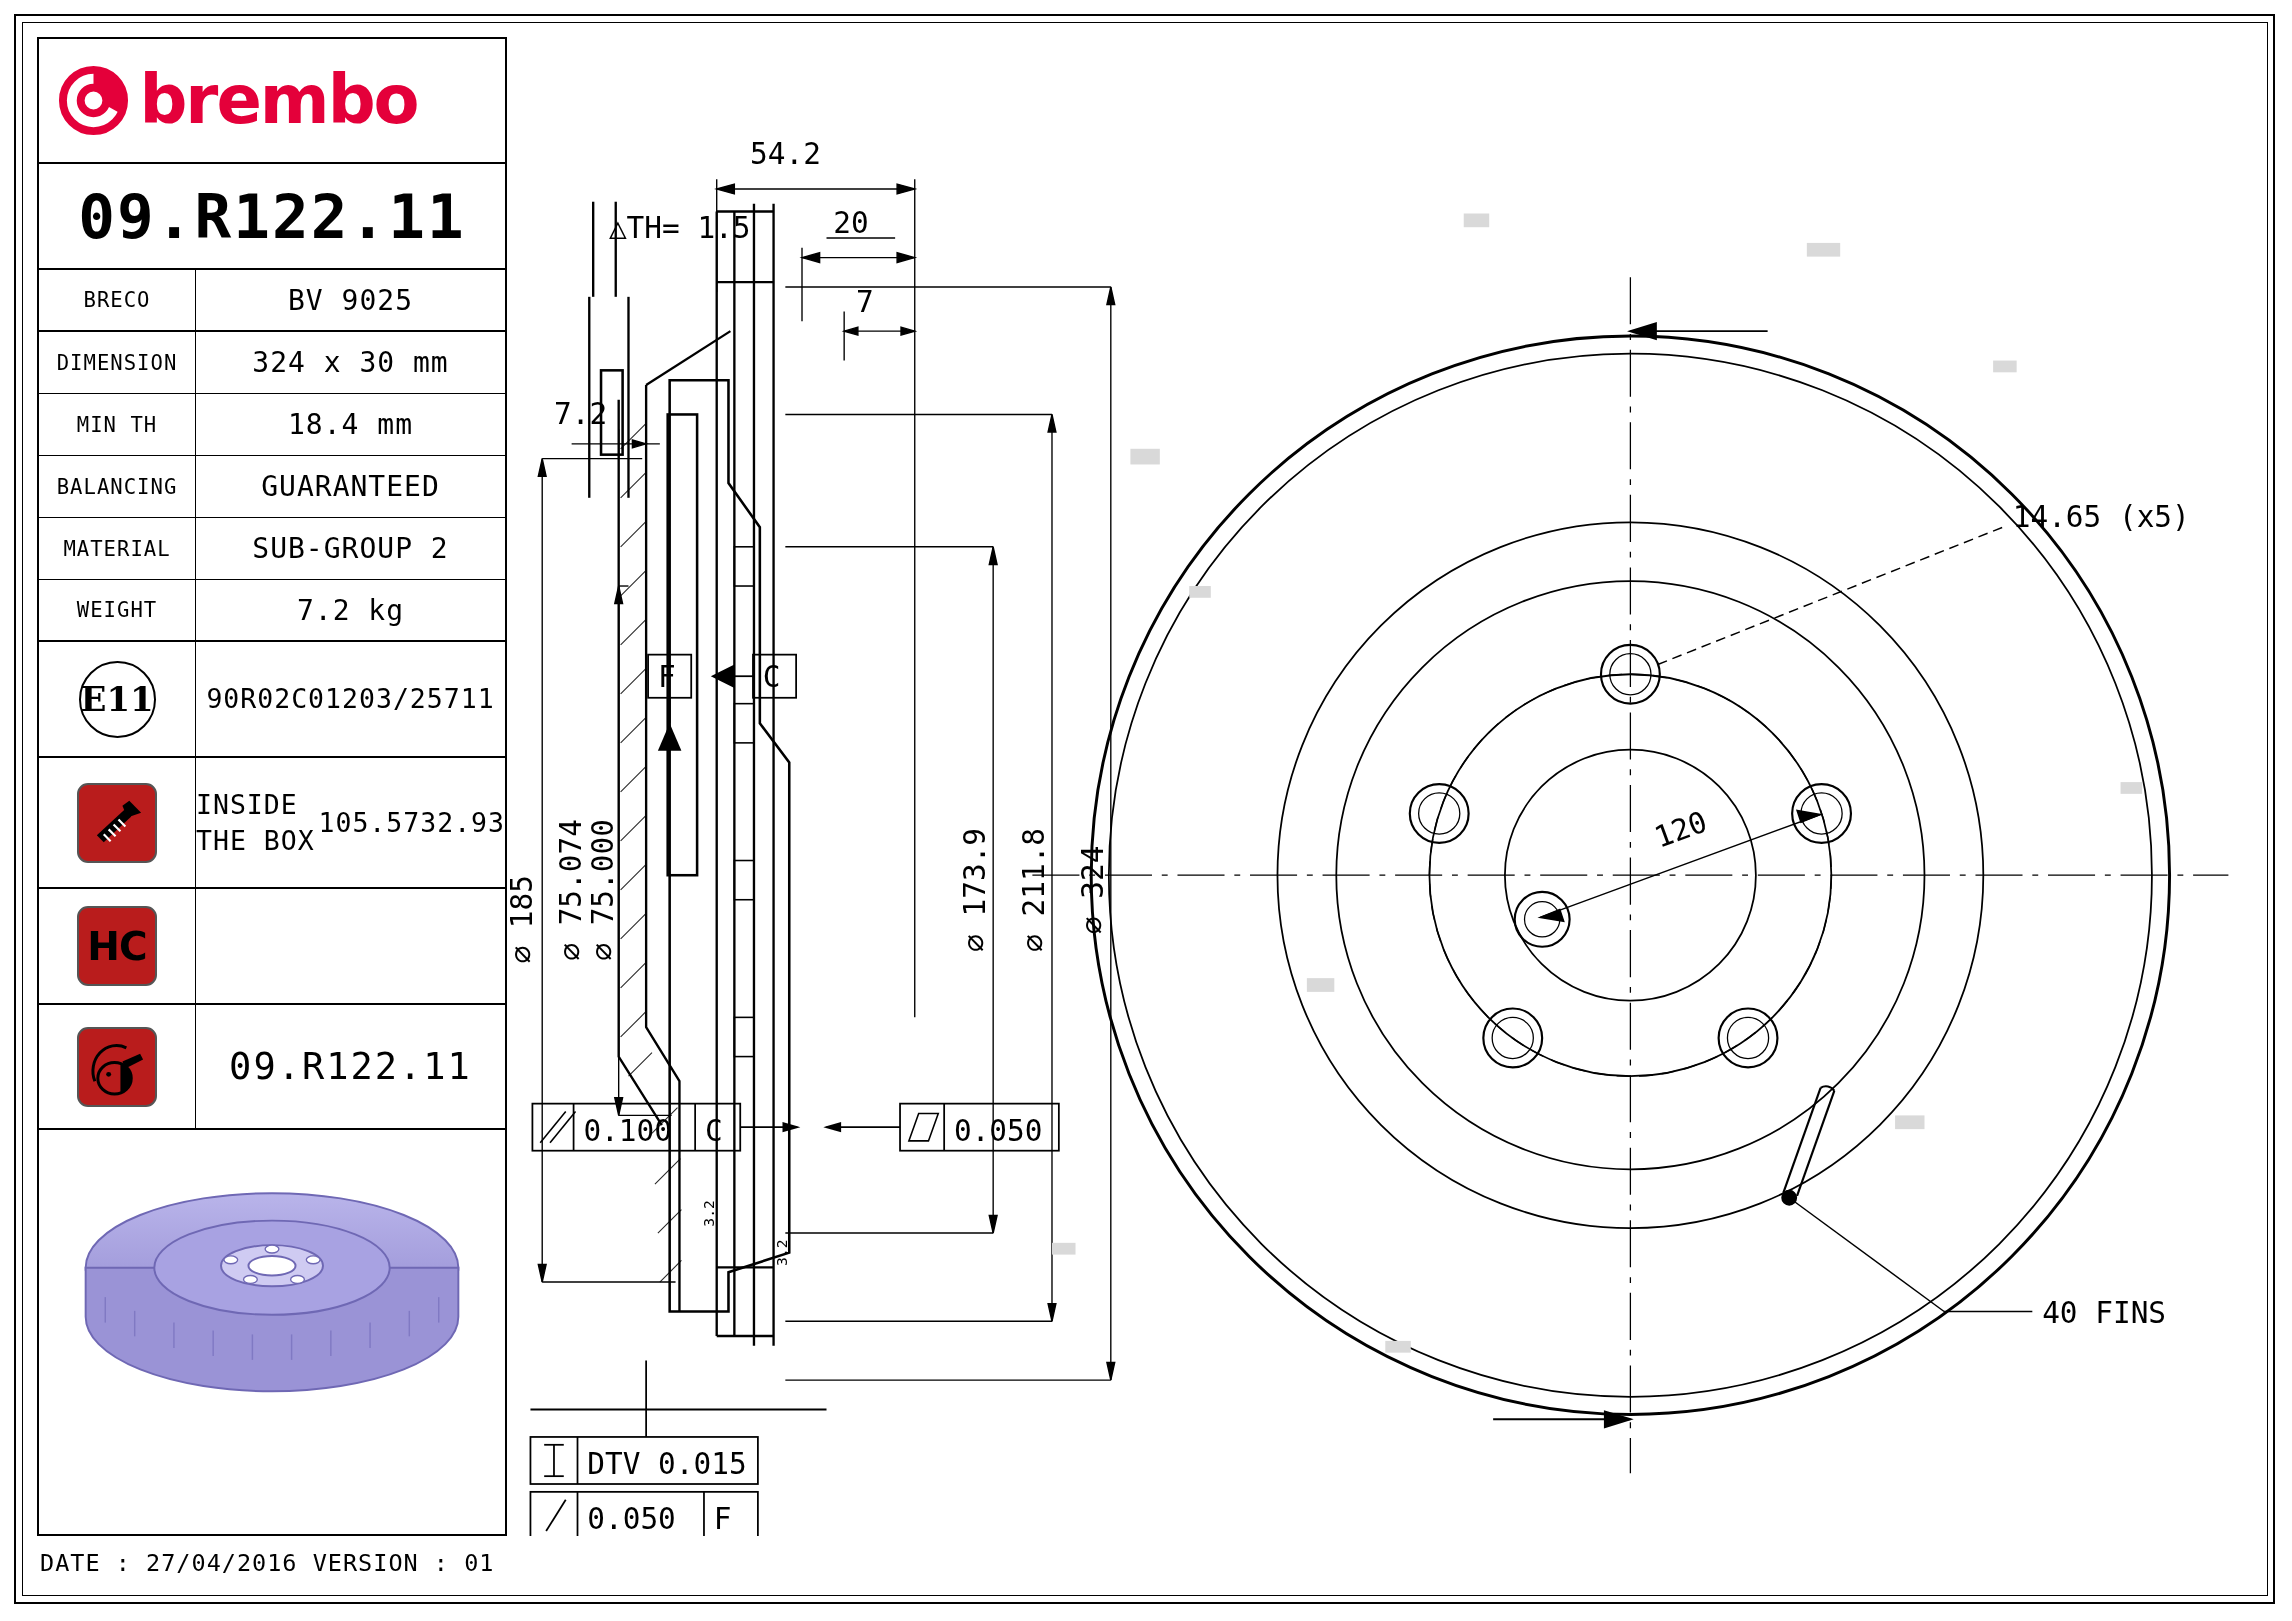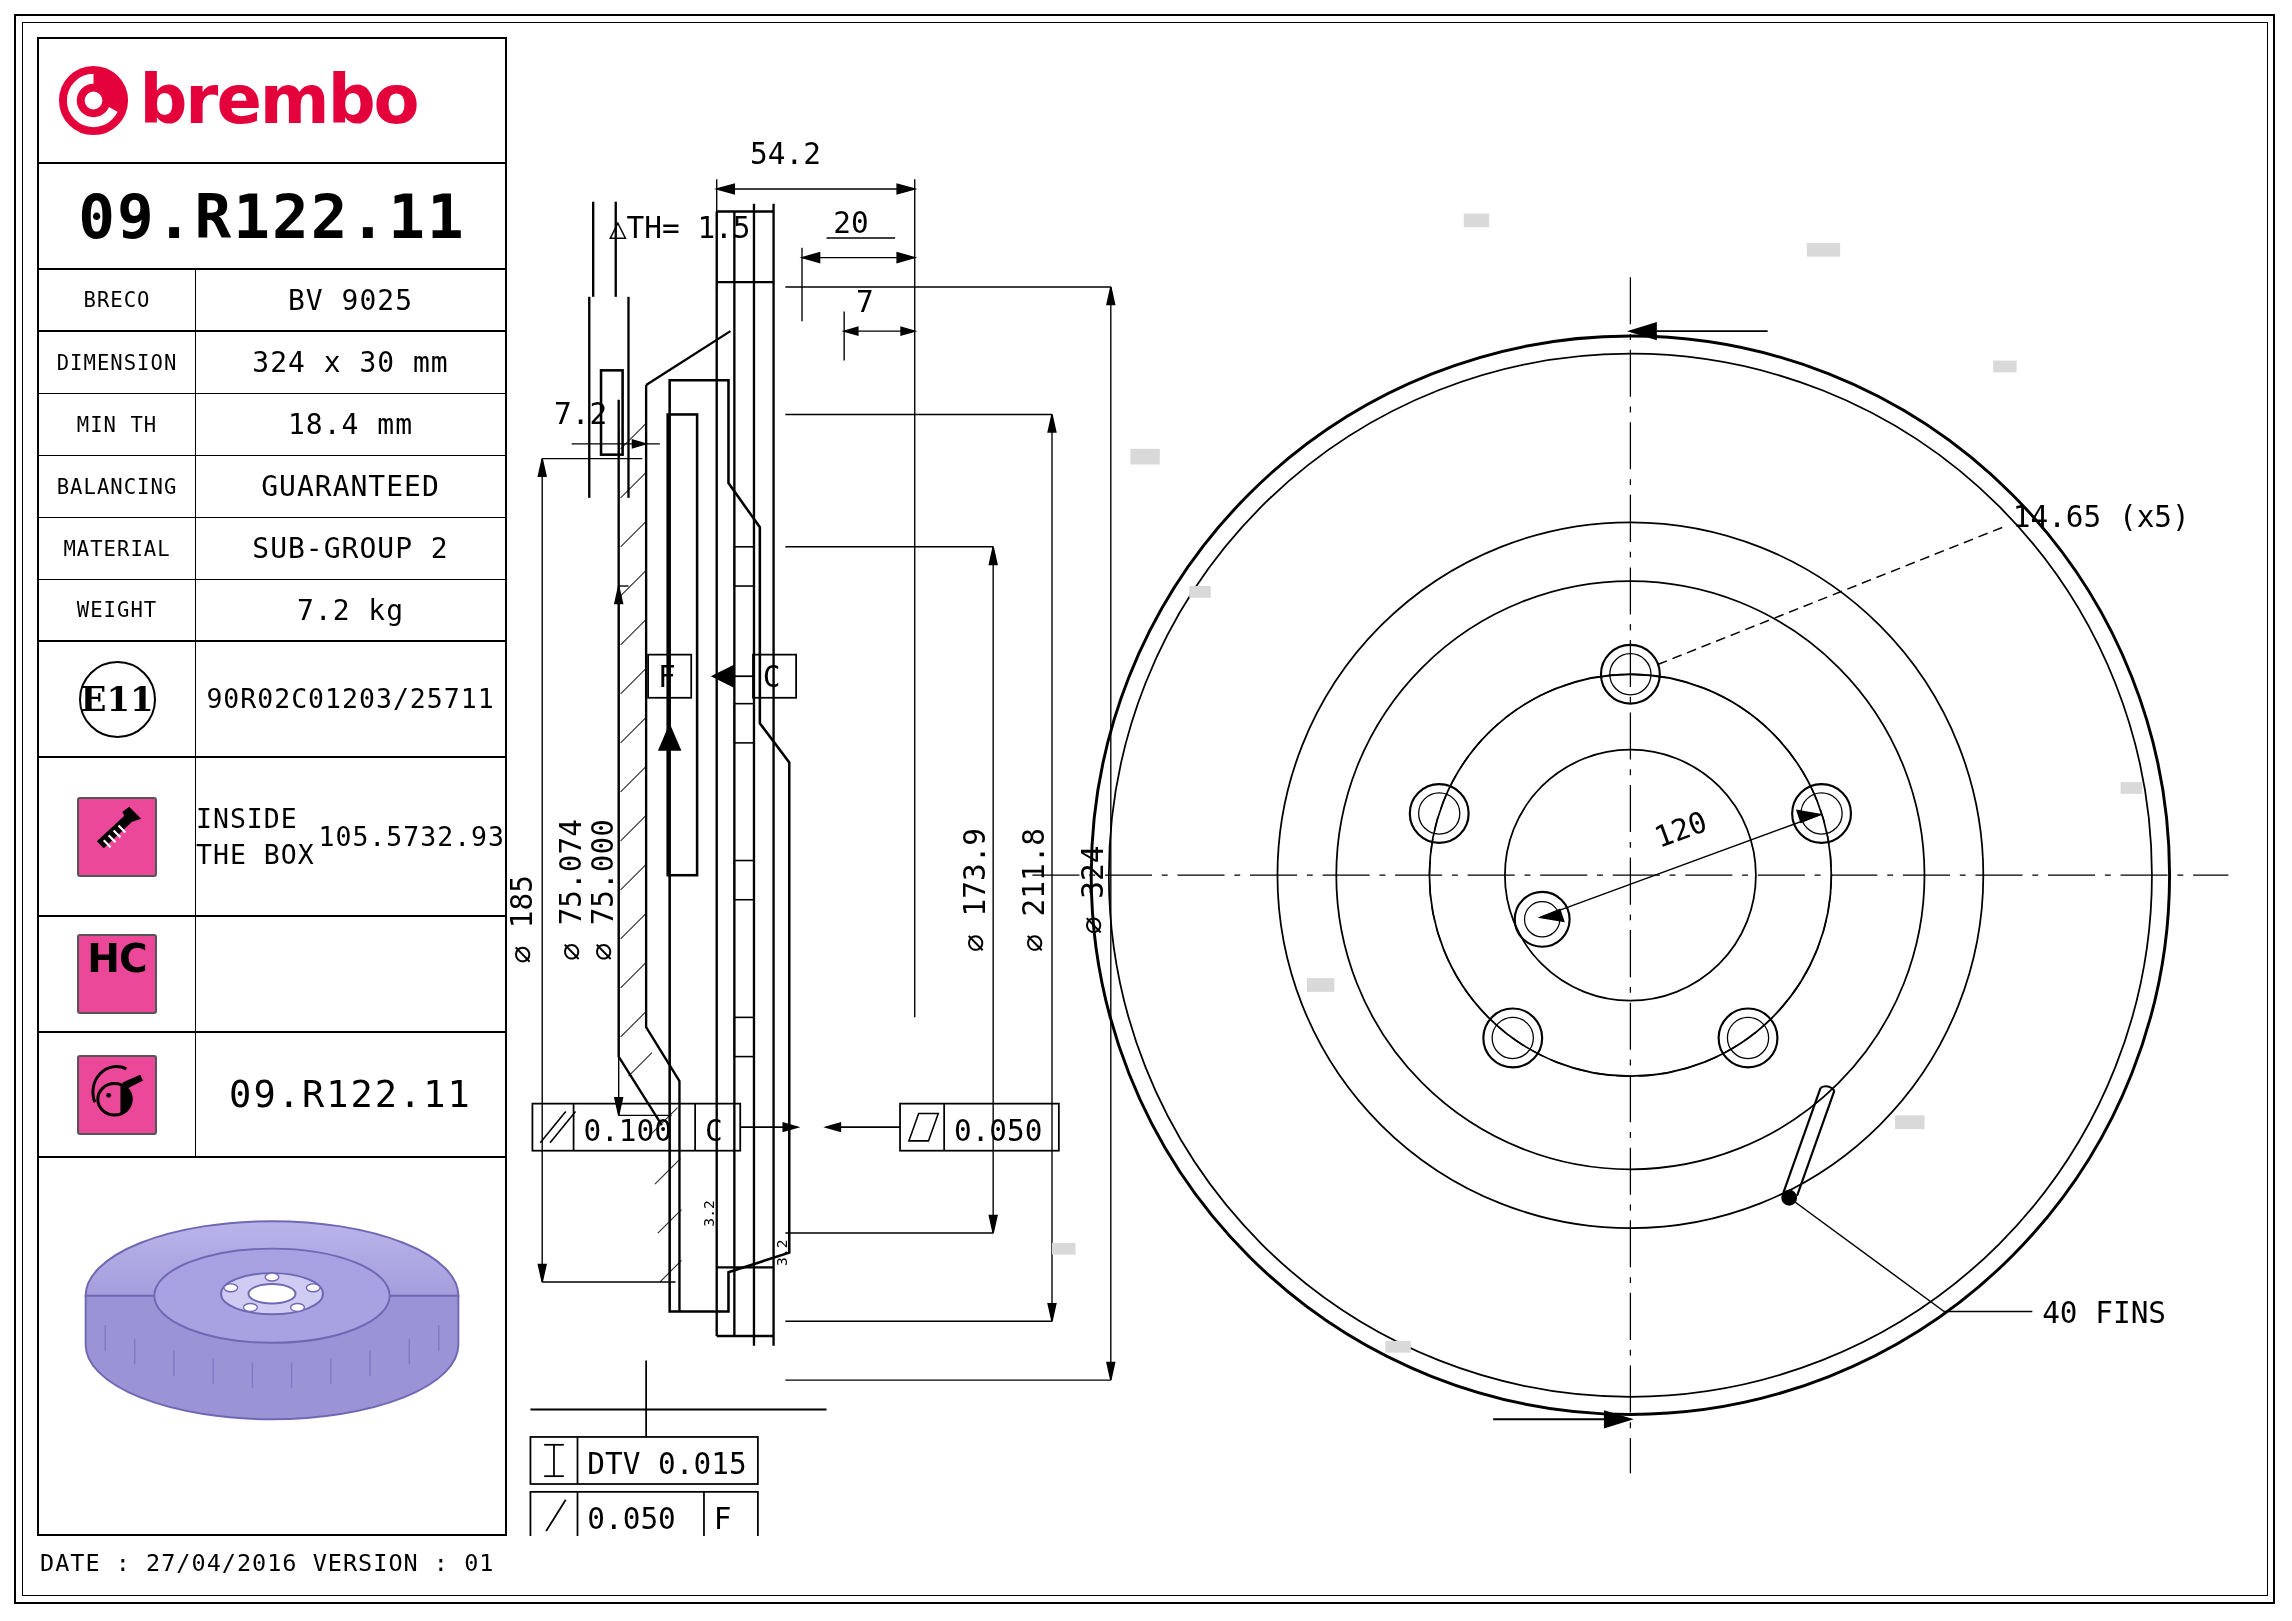--- a/index.html
+++ b/index.html
@@ -21,21 +21,21 @@
   .row{display:flex;height:62px;border-bottom:1px solid #000;box-sizing:border-box;}
   .row.thick{border-bottom:2px solid #000;}
   .row .lbl{width:157px;border-right:1px solid #000;box-sizing:border-box;display:flex;align-items:center;justify-content:center;font-size:20.6px;letter-spacing:1px;}
   .row .val{flex:1;display:flex;align-items:center;justify-content:center;font-size:28px;letter-spacing:1px;}
 
   .irow{display:flex;border-bottom:2px solid #000;box-sizing:border-box;}
   .irow .icell{width:157px;border-right:1px solid #000;box-sizing:border-box;display:flex;align-items:center;justify-content:center;}
   .irow .tcell{flex:1;display:flex;flex-direction:row;align-items:center;justify-content:center;font-size:26.5px;line-height:1.35;letter-spacing:1px;}
 
   .e11{width:73px;height:73px;border:2.9px solid #000;border-radius:50%;display:flex;align-items:center;justify-content:flex-start;font-family:"DejaVu Serif","Liberation Serif",serif;font-weight:bold;font-size:34px;}
-  .sqicon{width:76px;height:76px;border:2.9px solid #555;border-radius:3px;display:flex;justify-content:center;background:#ec4899;}
+  .sqicon{width:76px;height:76px;border:2.9px solid #555;border-radius:11px;display:flex;align-items:center;justify-content:center;background:#b91c1c;}
   .hc{font-family:"DejaVu Sans","Liberation Sans",sans-serif;font-weight:bold;font-size:39px;letter-spacing:-1px;}
 
   .photo-cell{height:294px;display:flex;align-items:center;justify-content:center;}
 
   .date-line{position:absolute;left:40px;top:1549px;font-size:23.5px;letter-spacing:1px;}
 
   
   .draw{position:absolute;left:503px;top:37px;width:1745px;height:1499px;}
   svg{display:block;}
   .t{font-family:"DejaVu Sans Mono","Liberation Mono",monospace;font-size:30px;fill:#000;}
@@ -95,21 +95,21 @@
         <div class="e11">
             <span>E11</span>
           </div>
       </div>
       <div class="tcell">
         <span>90R</span>
         <span>02C01203/25711</span>
       </div>
     </div>
 
-    <div class="irow" style="height:159px">
+    <div class="irow" style="height:131px">
       <div class="icell">
         <div class="sqicon">
           <svg width="59" height="59" viewBox="0 0 60 60">
             <path d="M42 8 L54 20 L40 25 L35 13 Z" fill="#000"></path>
             <path d="M37 17 L44 24 L16 50 L9 43 Z" fill="#000"></path>
             <g stroke="#fff" stroke-width="2.2">
               <line x1="16" y1="42" x2="23" y2="49"></line>
               <line x1="21" y1="37" x2="28" y2="44"></line>
               <line x1="26" y1="32" x2="33" y2="39"></line>
               <line x1="31" y1="27" x2="38" y2="34"></line>

